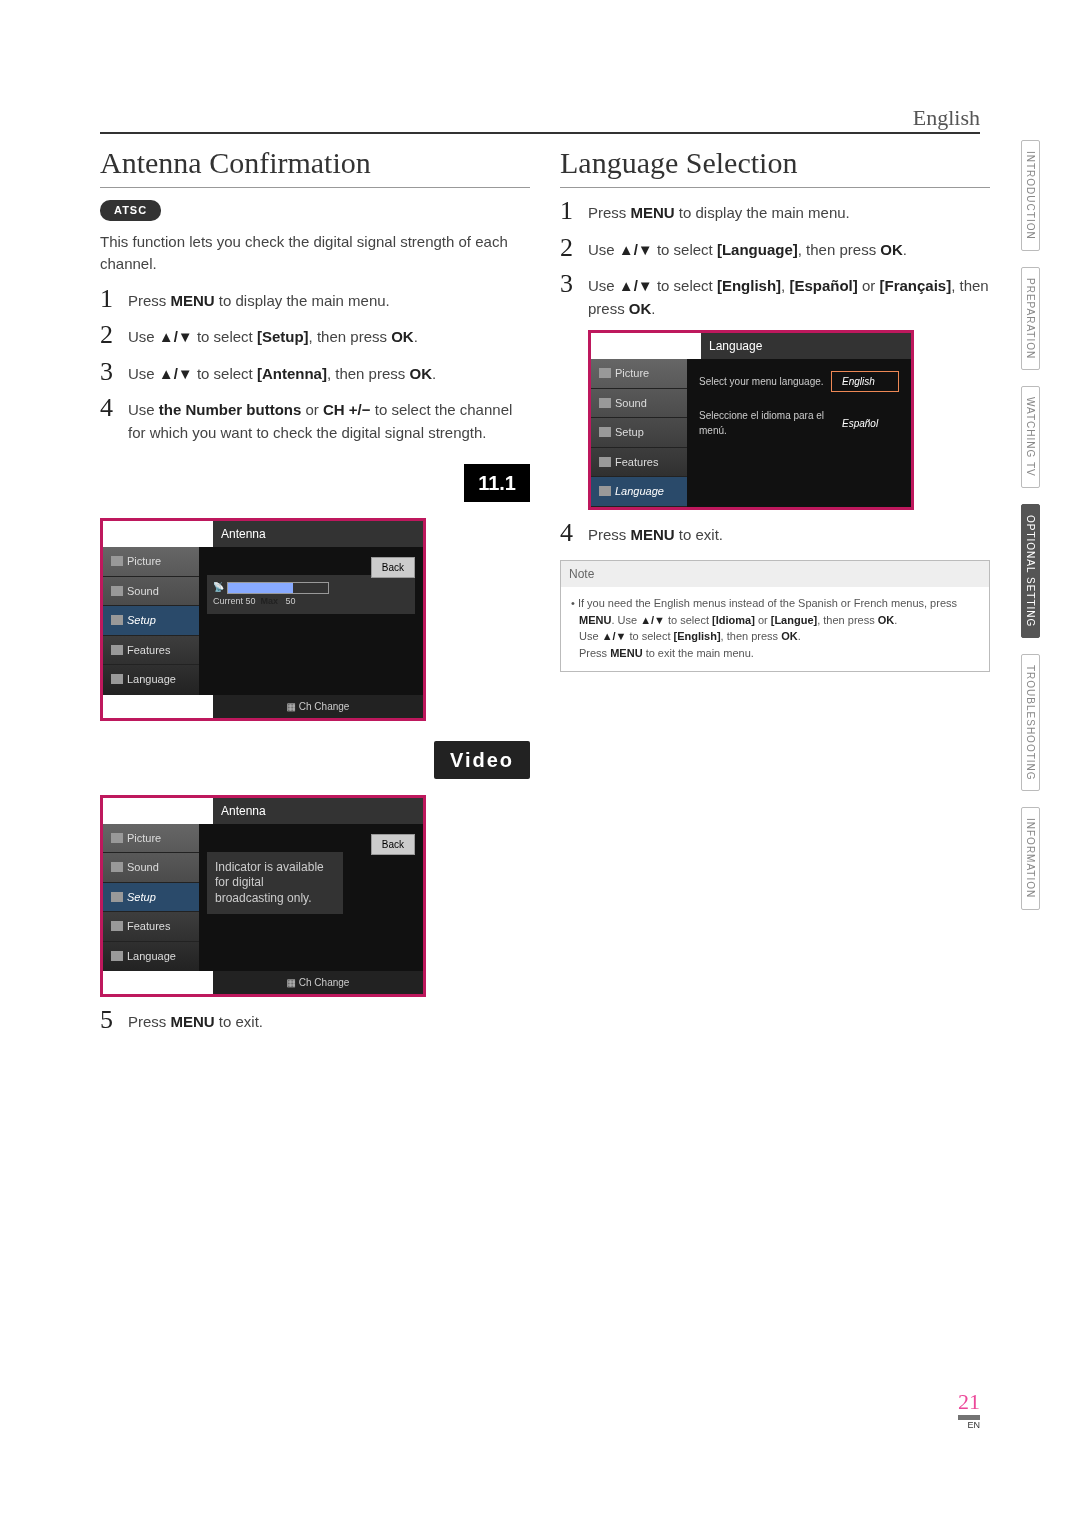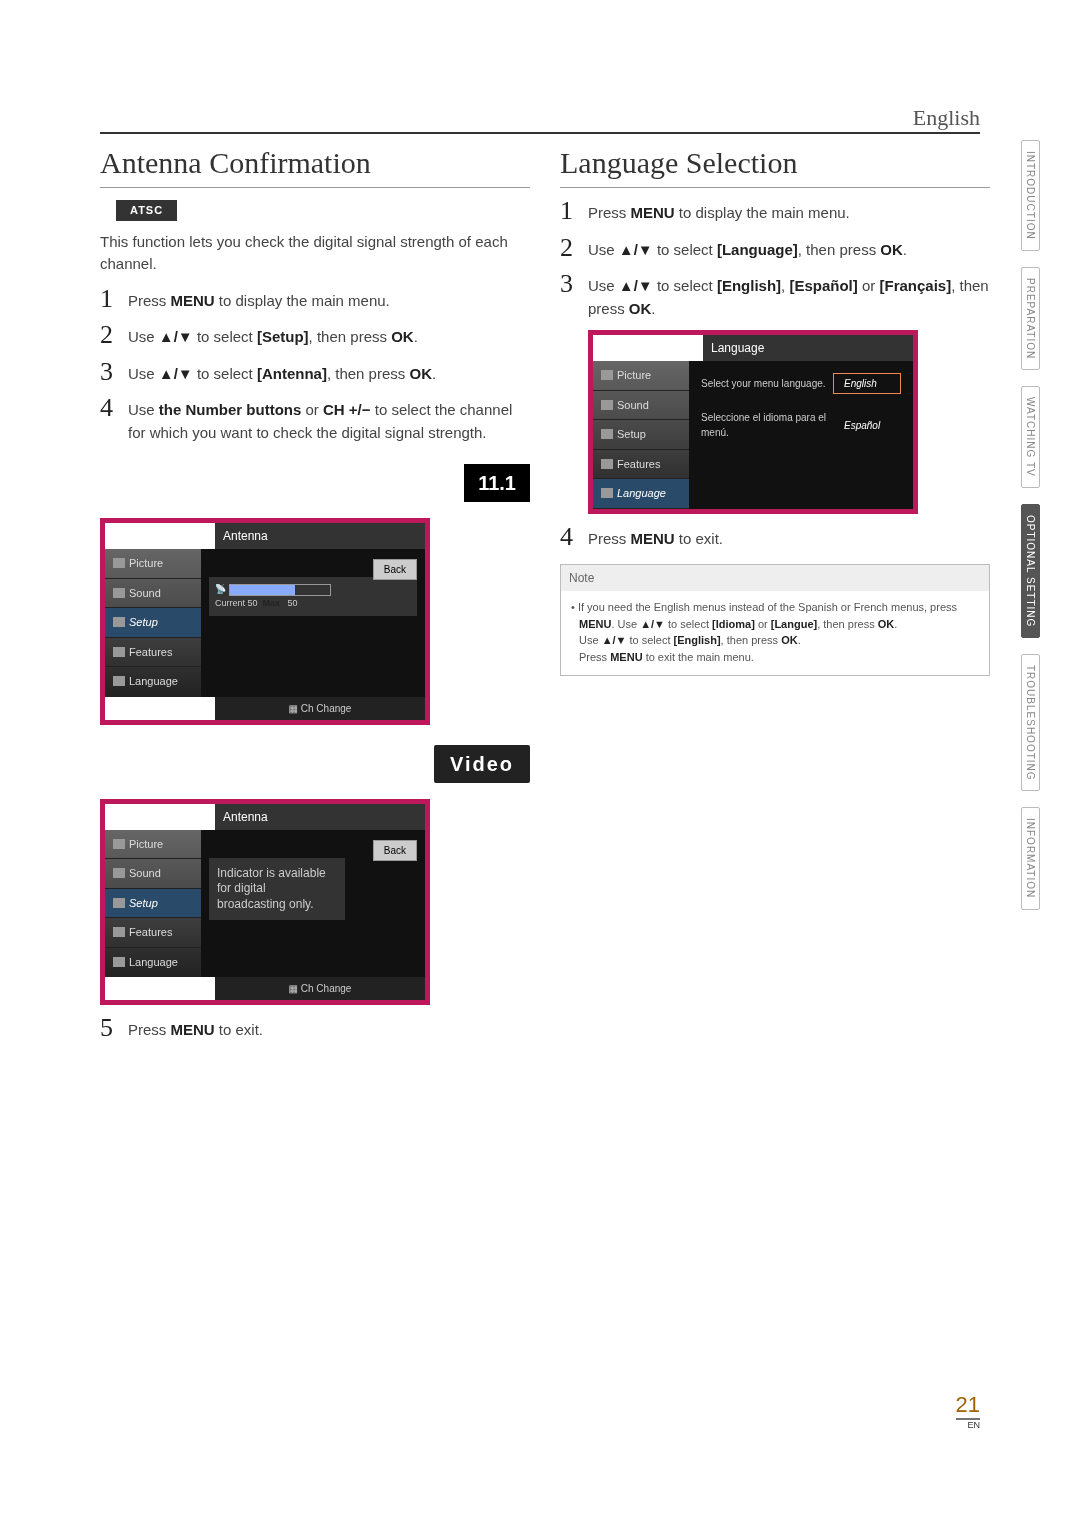--- a/index.html
+++ b/index.html
@@ -2,31 +2,31 @@
 <html><head>
 <meta charset="utf-8">
 <style>
 body { margin:0; font-family:Arial,Helvetica,sans-serif; background:#fff; color:#333; width:1080px; }
 .page { position:relative; padding:100px 90px 40px 100px; min-height:1480px; box-sizing:border-box; }
 .lang-header { position:absolute; top:105px; right:100px; font-family:Georgia,serif; font-size:22px; color:#555; }
 .topline { position:absolute; top:132px; left:100px; right:100px; height:2px; background:#333; }
 .columns { display:flex; gap:30px; margin-top:40px; }
 .col { flex:1; font-size:15px; line-height:1.5; color:#444; }
 h2 { font-family:Georgia,serif; font-weight:normal; font-size:30px; color:#333; margin:0 0 6px 0; border-bottom:1px solid #999; padding-bottom:2px; }
-.badge-atsc { display:inline-block; background:#333; color:#fff; font-size:11px; font-weight:bold; padding:2px 14px; border-radius:0; margin:6px 0 10px 16px; letter-spacing:1px; }
+.badge-atsc { display:inline-block; background:#333; color:#fff; font-size:11px; font-weight:bold; padding:2px 14px; border-radius:10px; margin:6px 0 10px 0; letter-spacing:1px; }
 ol.steps { list-style:none; padding:0; margin:10px 0 0 0; }
 ol.steps > li { display:flex; align-items:flex-start; margin:10px 0; }
 .stepnum { font-family:Georgia,serif; font-size:26px; color:#222; width:28px; flex-shrink:0; line-height:1; }
 .steptext { flex:1; padding-top:4px; }
 .bold { font-weight:bold; color:#222; }
 .channel-disp { float:right; background:#000; color:#fff; font-weight:bold; font-size:20px; padding:4px 14px; margin:10px 0; }
 .video-disp { float:right; background:#222; color:#fff; font-weight:bold; font-size:20px; padding:4px 16px; letter-spacing:2px; margin:10px 0; border-radius:2px; }
 .clearfix { clear:both; }
 
-.osd { width:320px; margin:6px 0 10px 0; border:5px solid #be185d; font-size:11px; color:#ddd; position:relative; }
+.osd { width:320px; margin:6px 0 10px 0; border:3px solid #be185d; font-size:11px; color:#ddd; position:relative; }
 .osd-header { background:#333; color:#fff; font-size:12px; padding:4px 8px; margin-left:110px; }
 .osd-body { display:flex; background:#000; }
 .osd-side { width:96px; background:linear-gradient(#666,#222); display:flex; flex-direction:column; }
 .osd-side div { padding:6px 8px; border-bottom:1px solid #222; font-size:11px; color:#ddd; display:flex; align-items:center; gap:4px; }
 .osd-side div.active { background:#2a4a6a; font-style:italic; color:#fff; }
 .osd-main { flex:1; background:#111; padding:10px 8px; position:relative; min-height:120px; }
 .back-btn { display:inline-block; background:#ccc; color:#000; font-size:10px; padding:2px 10px; border:1px solid #999; float:right; }
 .lang-row { display:flex; justify-content:space-between; align-items:center; color:#ccc; font-size:10px; padding:8px 4px; }
 .lang-opt { border:1px solid transparent; padding:2px 10px; min-width:46px; font-style:italic; color:#fff; }
 .lang-opt.sel { border-color:#e85; }
@@ -37,21 +37,21 @@
 .sub-bullet { margin:10px 0 0 28px; font-size:14px; color:#555; display:flex; gap:8px; }
 .sub-bullet::before { content:"•"; }
 .note-box { border:1px solid #bbb; margin-top:14px; font-size:11px; }
 .note-box .note-h { background:#eee; padding:4px 8px; color:#666; font-size:12px; }
 .note-box .note-b { padding:8px 10px 10px 18px; color:#555; line-height:1.5; text-indent:-8px; }
 
 .sidetabs { position:absolute; right:40px; top:140px; display:flex; flex-direction:column; gap:16px; }
 .tab { writing-mode:vertical-rl; font-size:10px; letter-spacing:1px; border:1px solid #bbb; padding:10px 3px; color:#888; border-radius:2px; background:#fff; }
 .tab.active { background:#555; color:#fff; border-color:#555; }
 .pagenum { position:absolute; bottom:50px; right:100px; text-align:right; }
-.pagenum .n { font-size:22px; color:#a16207; border-bottom:2px solid #737373; }
+.pagenum .n { font-size:22px; color:#ec4899; border-bottom:5px solid #737373;font-family:Liberation Serif, serif; }
 .pagenum .en { font-size:9px; color:#333; }
 .mini-icon { width:12px; height:10px; background:#999; display:inline-block; }
 </style>
 </head>
 <body>
 
 <div class="page">
   <div class="lang-header">English</div>
   <div class="topline"></div>
 

